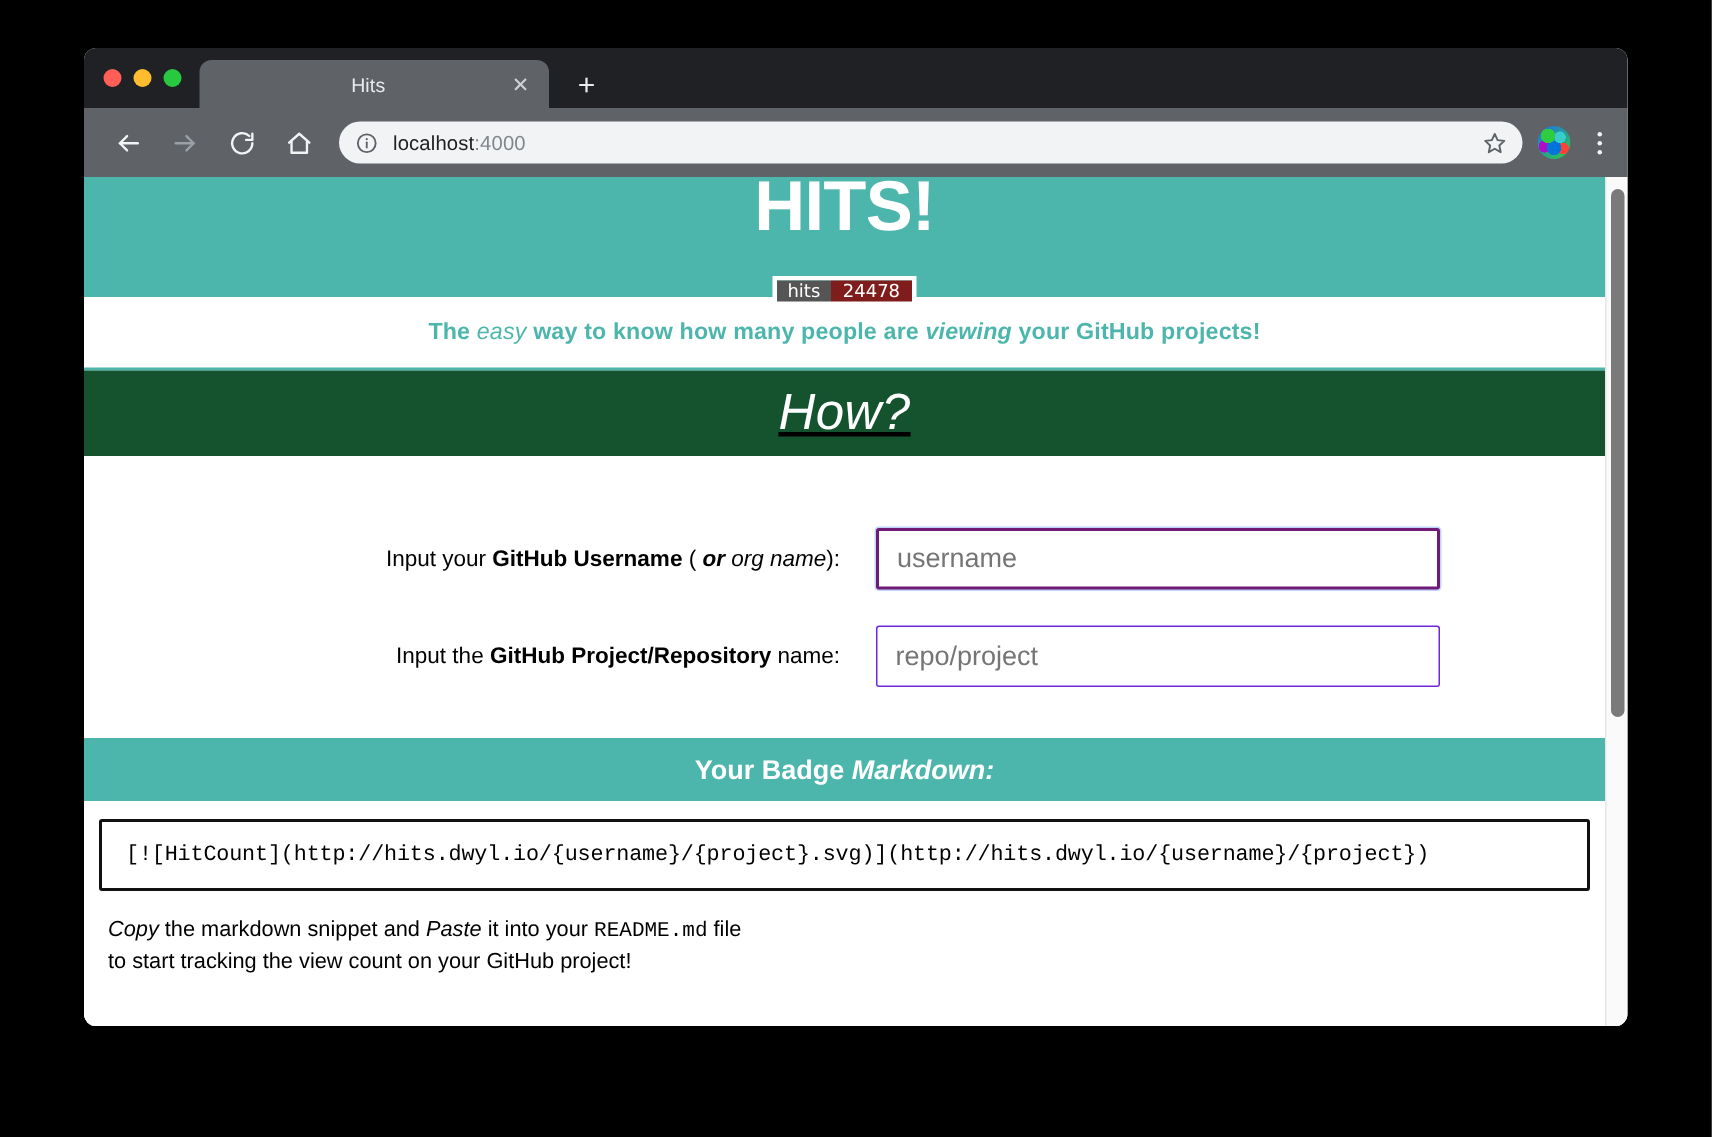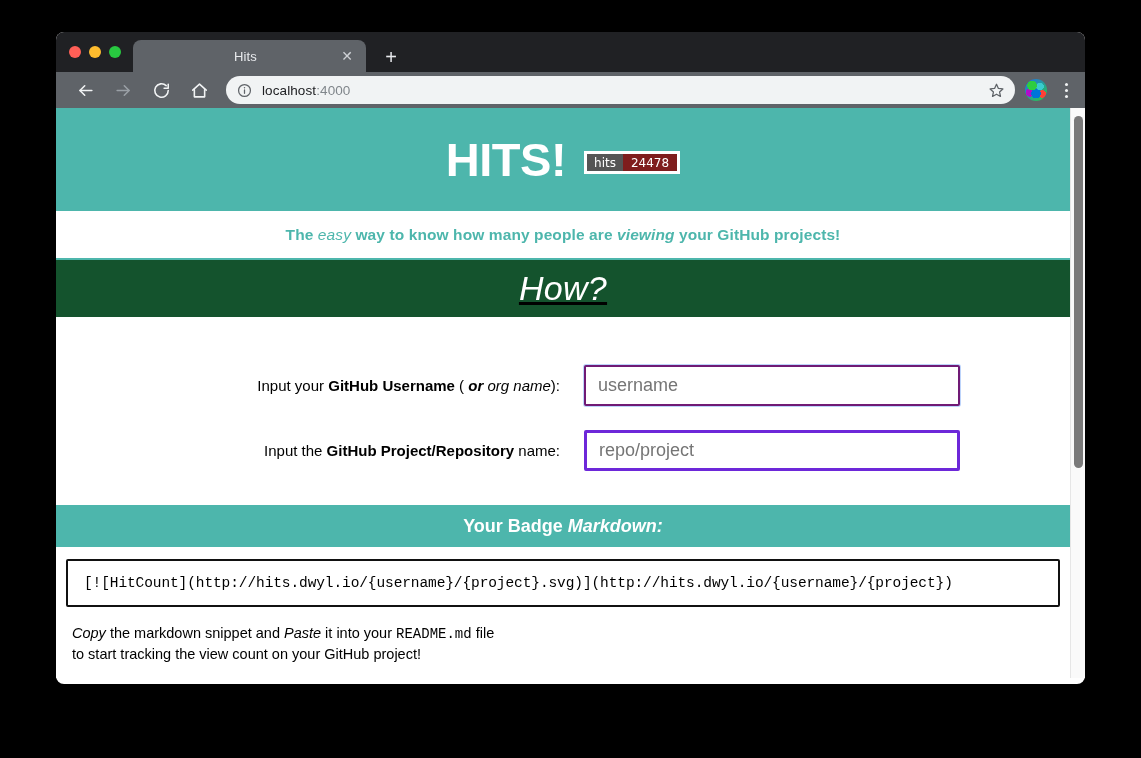--- a/index.html
+++ b/index.html
@@ -63,21 +63,21 @@
   .tab-new {
     position: absolute; left: 322px; top: 12px;
     width: 26px; height: 26px;
     display: flex; align-items: center; justify-content: center;
     color: #e8eaed; font-size: 20px; line-height: 1; font-weight: 300;
   }
 
   
   .toolbar {
     position: relative;
-    height: 36px;
+    height: 46px;
     background: #5f6368;
     display: flex; align-items: center;
   }
   .nav-btn {
     width: 30px; height: 30px;
     margin-left: 8px;
     display: flex; align-items: center; justify-content: center;
     color: #f1f3f4;
   }
   .nav-btn:first-child { margin-left: 14px; }
@@ -140,23 +140,24 @@
     overflow: hidden;
   }
   .page {
     position: absolute;
     left: 0; top: 0; right: 15px; bottom: 0;
     background: #ffffff;
   }
 
   .hero {
     background: #4DB6AC;
-    height: 103px;
+    height: 80px;
     display: flex; align-items: center; justify-content: center;
     gap: 18px;
+    flex-direction: column;
   }
   .hero-title {
     color: #ffffff;
     font-size: 47px;
     font-weight: bold;
     letter-spacing: -.5px;
     line-height: 1;
   }
   .hits-badge {
     display: flex;
@@ -222,21 +223,21 @@
     font-size: 15px;
     color: #000000;
     white-space: nowrap;
   }
   .form-label b { font-weight: bold; }
   .form-label em { font-style: italic; }
   .form-label .bi { font-style: italic; font-weight: bold; }
   .text-input {
     width: 376px;
     height: 41px;
-    border: 3px solid #6d28d9;
+    border: 1px solid #6d28d9;
     border-radius: 2px;
     padding: 0 12px;
     font-family: "Liberation Sans", sans-serif;
     font-size: 18px;
     color: #000000;
     background: #ffffff;
     outline: none;
   }
   .text-input::placeholder { color: #757575; }
   .text-input.focused {

